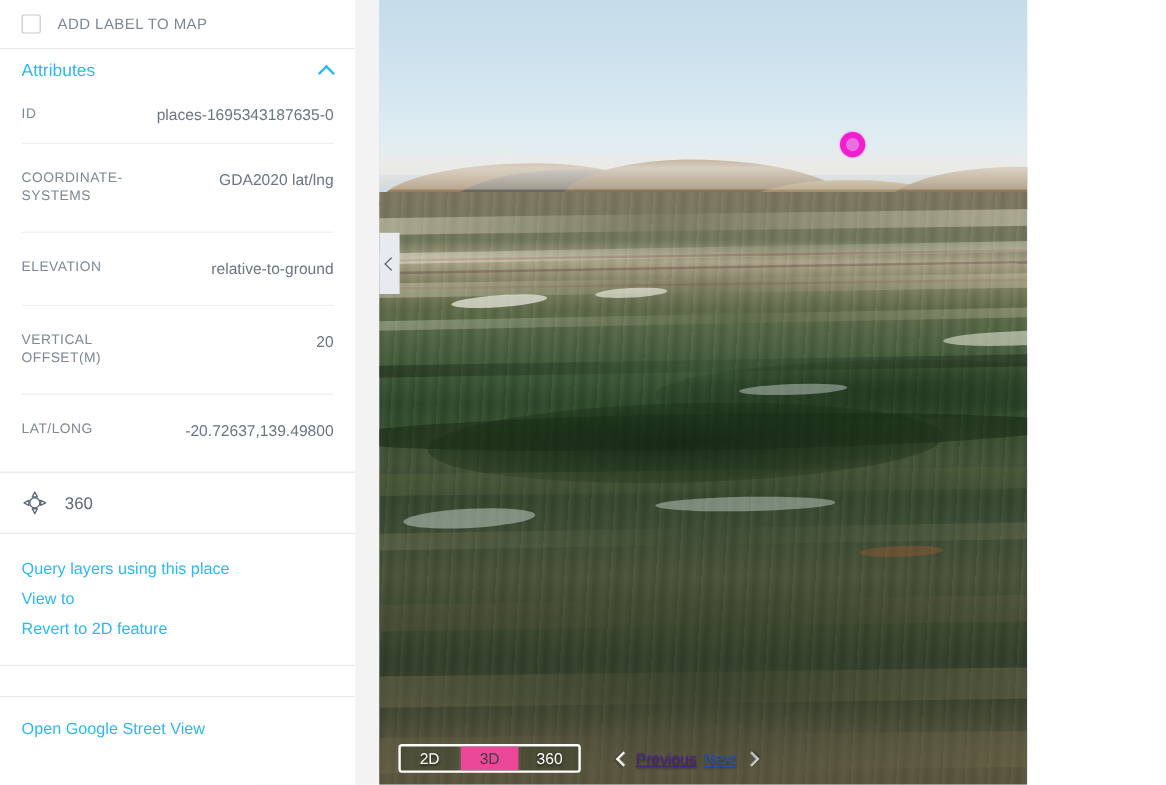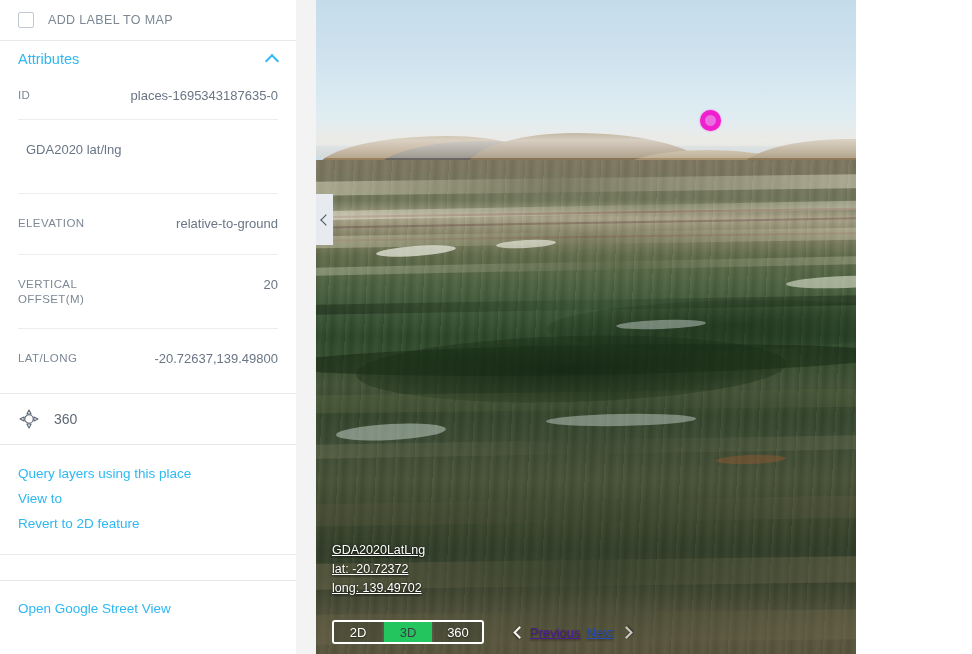--- a/index.html
+++ b/index.html
@@ -420,21 +420,21 @@
     justify-content: center;
     font-size: 13px;
     color: #ffffff;
     text-shadow: 0 1px 2px rgba(0,0,0,0.55);
     background: rgba(40,50,35,0.28);
     cursor: pointer;
     box-sizing: border-box;
   }
   .view-seg.sep { margin: 0 2px; }
   .view-seg.active {
-    background: #22c55e;
+    background: #ec4899;
     color: #3a3f46;
     text-shadow: none;
   }
 
   .pager {
     display: flex;
     align-items: center;
     margin-left: 28px;
     gap: 6px;
   }
@@ -487,20 +487,21 @@
     </div>
 
     <div class="attr-list">
 
       <div class="attr-row r-id">
         <span class="attr-label">ID</span>
         <span class="attr-value">places-1695343187635-0</span>
       </div>
 
       <div class="attr-row r-coord">
+        <span class="attr-label">COORDINATE-SYSTEMS</span>
         <span class="attr-value">GDA2020 lat/lng</span>
       </div>
 
       <div class="attr-row r-elev">
         <span class="attr-label">ELEVATION</span>
         <span class="attr-value">relative-to-ground</span>
       </div>
 
       <div class="attr-row r-voffset">
         <span class="attr-label">VERTICAL OFFSET(M)</span>
@@ -581,25 +582,20 @@
     <div class="patch p6"></div>
     <div class="patch p7"></div>
     <div class="patch p8"></div>
 
     <div class="marker"></div>
 
     <div class="collapse-tab">
       <span class="chev-left"></span>
     </div>
 
-    <div class="coord-overlay">
-      <span class="coord-line">GDA2020LatLng</span>
-      <span class="coord-line">lat: -20.72372</span>
-      <span class="coord-line">long: 139.49702</span>
-    </div>
 
     <div class="bottom-bar">
 
       <div class="view-toggle">
         <div class="view-seg">2D</div>
         <div class="view-seg active sep">3D</div>
         <div class="view-seg">360</div>
       </div>
 
       <div class="pager">

